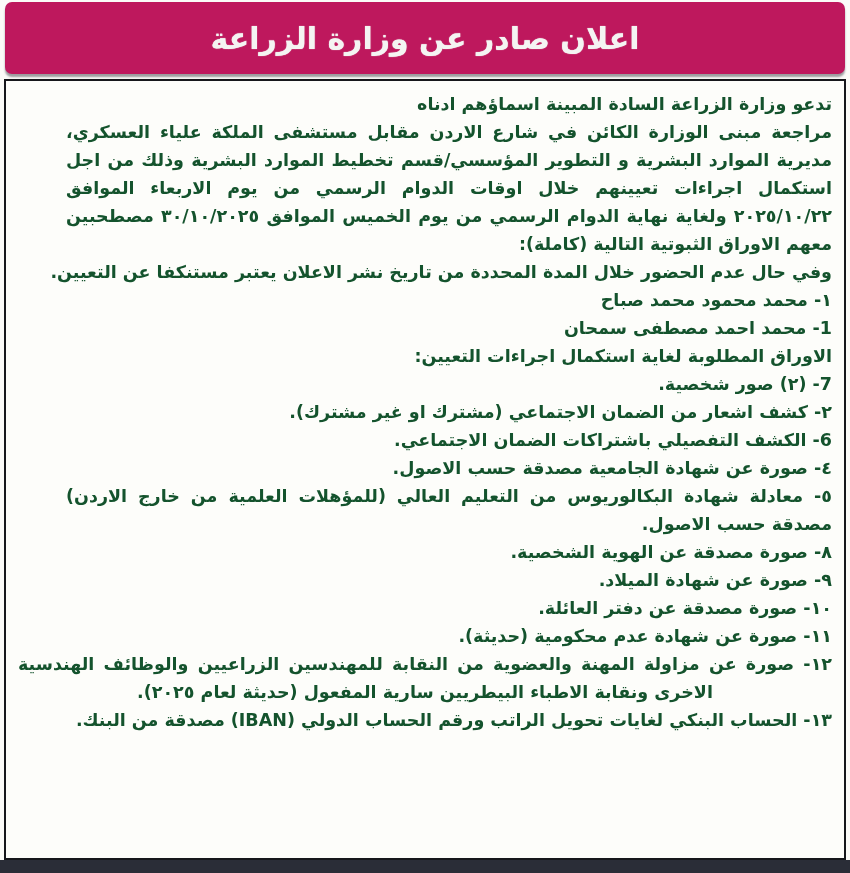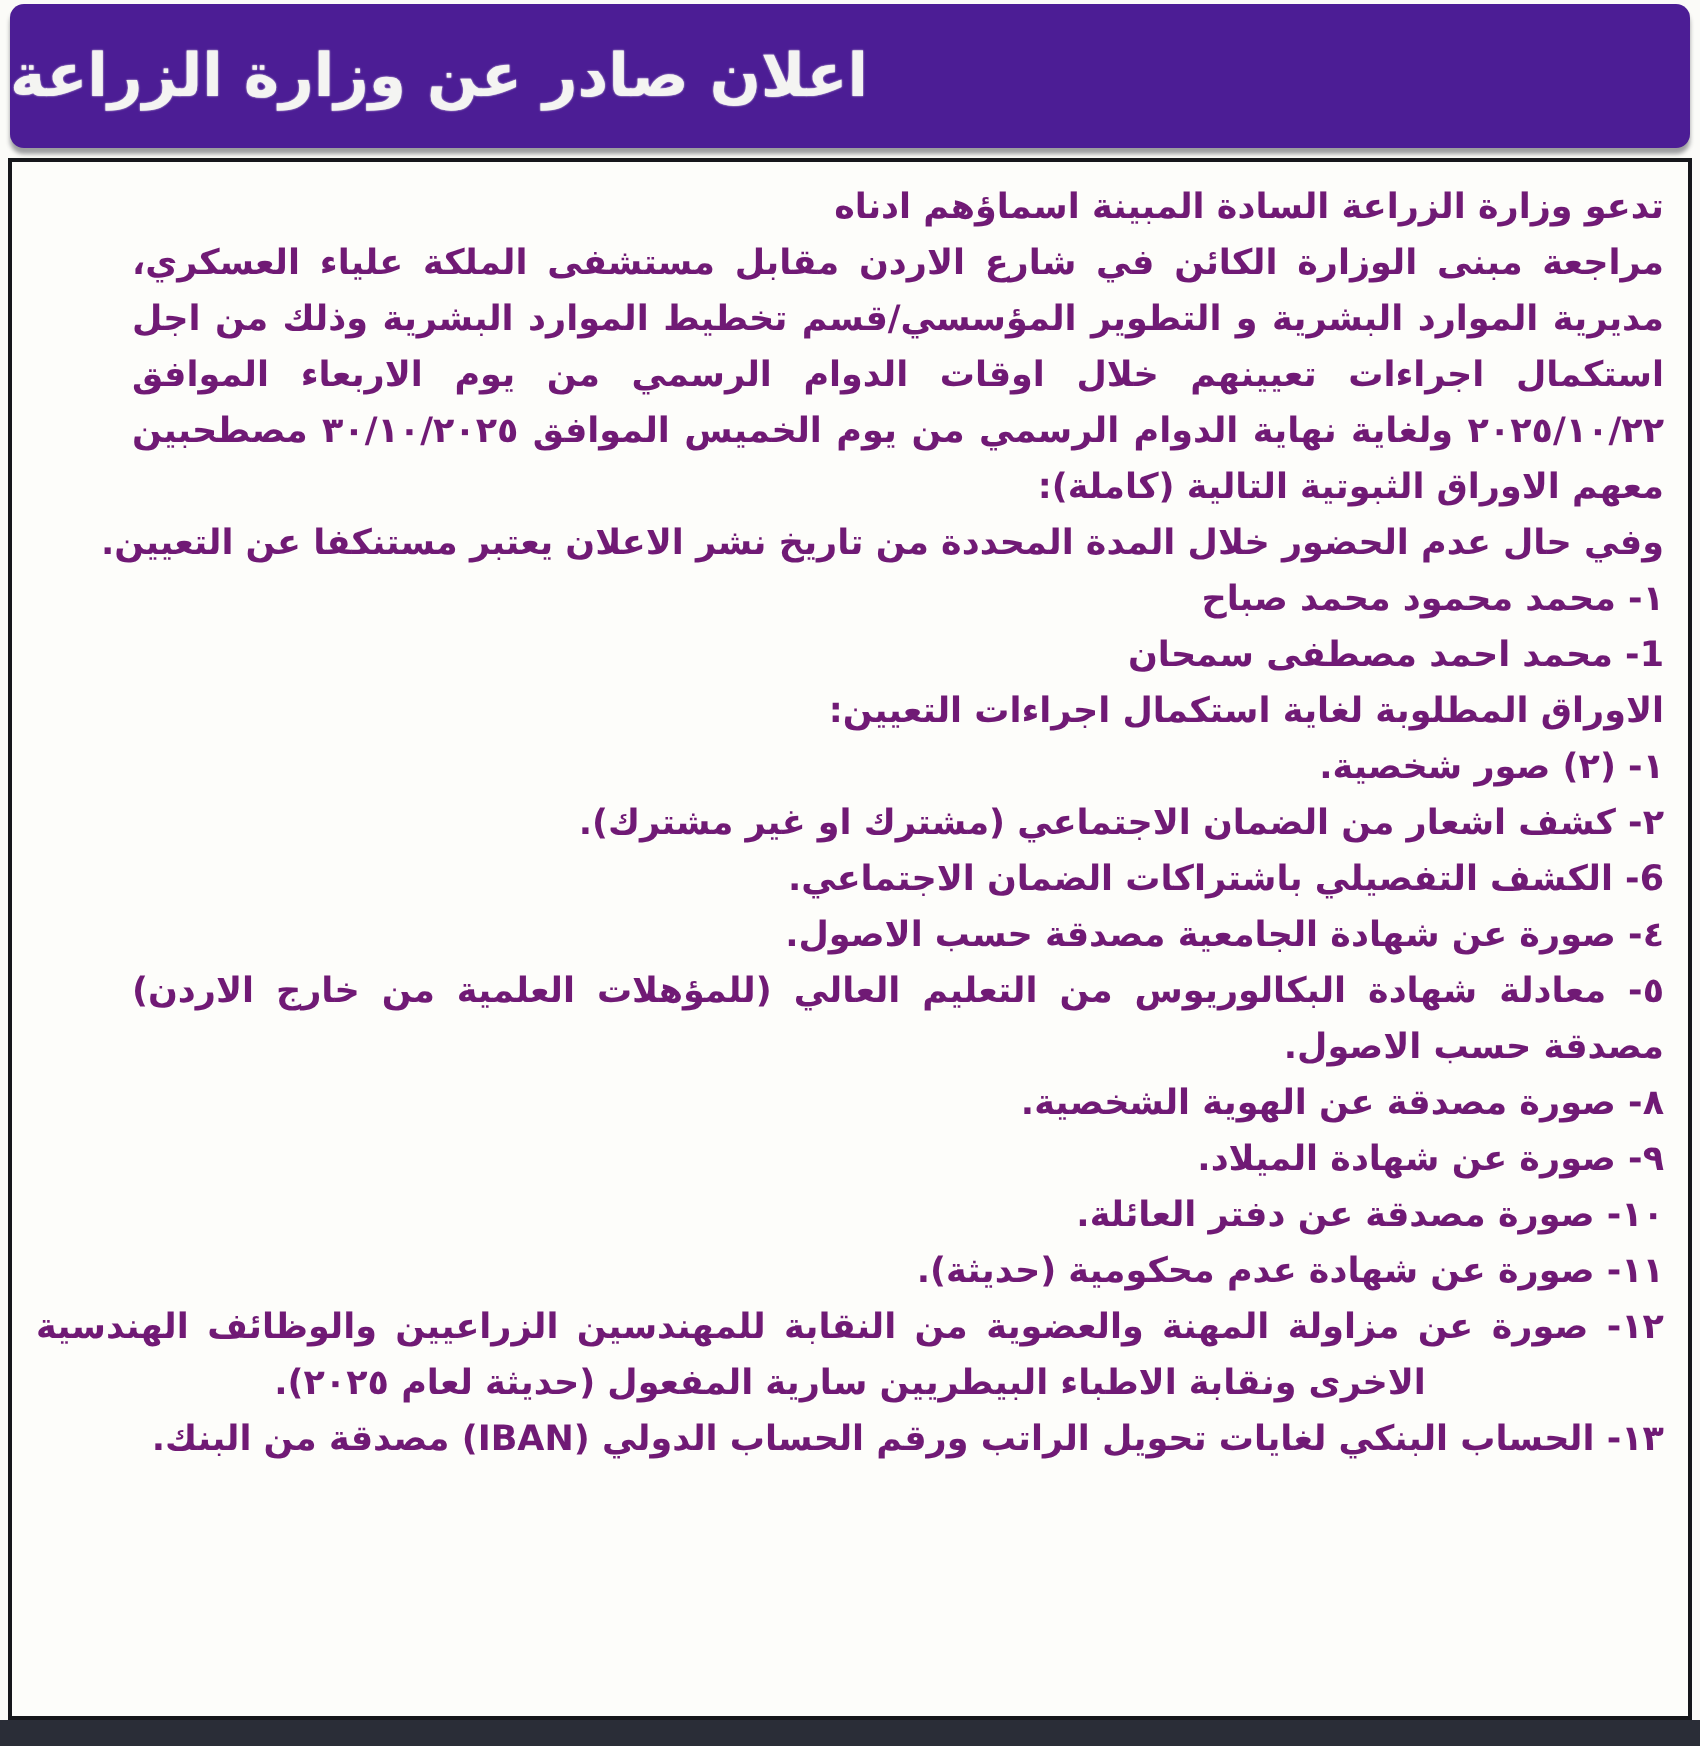--- a/index.html
+++ b/index.html
@@ -15,44 +15,44 @@
     height: 873px;
     position: relative;
     background: #fbfbf8;
   }
   .header-band {
     position: absolute;
     top: 2px;
     left: 5px;
     right: 5px;
     height: 72px;
-    background: #4c1d95;
+    background: #be185d;
     border-radius: 7px;
     box-shadow: 0 3px 2px rgba(40,43,52,0.45);
     display: flex;
     align-items: center;
-    justify-content: flex-end;
+    justify-content: center;
   }
   .header-band h1 {
     color: #f4f4f2;
     font-size: 30px;
     font-weight: bold;
     letter-spacing: 0;
     text-shadow: 0 0 1px #f4f4f2;
   }
   .announcement-box {
     position: absolute;
     top: 79px;
     left: 4px;
     right: 4px;
     bottom: 13px;
     background: #fdfdfa;
     border: 2.5px solid #16171b;
     padding: 9px 12px 16px 12px;
-    color: #701a75;
+    color: #14532d;
     font-weight: bold;
     font-size: 17.5px;
     line-height: 28px;
   }
   .bottom-strip {
     position: absolute;
     left: 0;
     right: 0;
     bottom: 0;
     height: 13px;
@@ -88,21 +88,21 @@
 
     <div class="para-justify">مراجعة مبنى الوزارة الكائن في شارع الاردن مقابل مستشفى الملكة علياء العسكري، مديرية الموارد البشرية و التطوير المؤسسي/قسم تخطيط الموارد البشرية وذلك من اجل استكمال اجراءات تعيينهم خلال اوقات الدوام الرسمي من يوم الاربعاء الموافق ٢٠٢٥/١٠/٢٢ ولغاية نهاية الدوام الرسمي من يوم الخميس الموافق ٣٠/١٠/٢٠٢٥ مصطحبين معهم الاوراق الثبوتية التالية (كاملة):</div>
 
     <div class="line-right">وفي حال عدم الحضور خلال المدة المحددة من تاريخ نشر الاعلان يعتبر مستنكفا عن التعيين.</div>
 
     <div class="line-right">١- محمد محمود محمد صباح</div>
     <div class="line-right">1- محمد احمد مصطفى سمحان</div>
 
     <div class="line-right">الاوراق المطلوبة لغاية استكمال اجراءات التعيين:</div>
 
-    <div class="line-right">١- (٢) صور شخصية.</div>
+    <div class="line-right">7- (٢) صور شخصية.</div>
     <div class="line-right">٢- كشف اشعار من الضمان الاجتماعي (مشترك او غير مشترك).</div>
     <div class="line-right">6- الكشف التفصيلي باشتراكات الضمان الاجتماعي.</div>
     <div class="line-right">٤- صورة عن شهادة الجامعية مصدقة حسب الاصول.</div>
     <div class="para-justify">٥- معادلة شهادة البكالوريوس من التعليم العالي (للمؤهلات العلمية من خارج الاردن) مصدقة حسب الاصول.</div>
     <div class="line-right">٨- صورة مصدقة عن الهوية الشخصية.</div>
     <div class="line-right">٩- صورة عن شهادة الميلاد.</div>
     <div class="line-right">١٠- صورة مصدقة عن دفتر العائلة.</div>
     <div class="line-right">١١- صورة عن شهادة عدم محكومية (حديثة).</div>
     <div class="para-center-last">١٢- صورة عن مزاولة المهنة والعضوية من النقابة للمهندسين الزراعيين والوظائف الهندسية الاخرى ونقابة الاطباء البيطريين سارية المفعول (حديثة لعام ٢٠٢٥).</div>
     <div class="line-right">١٣- الحساب البنكي لغايات تحويل الراتب ورقم الحساب الدولي (IBAN) مصدقة من البنك.</div>

